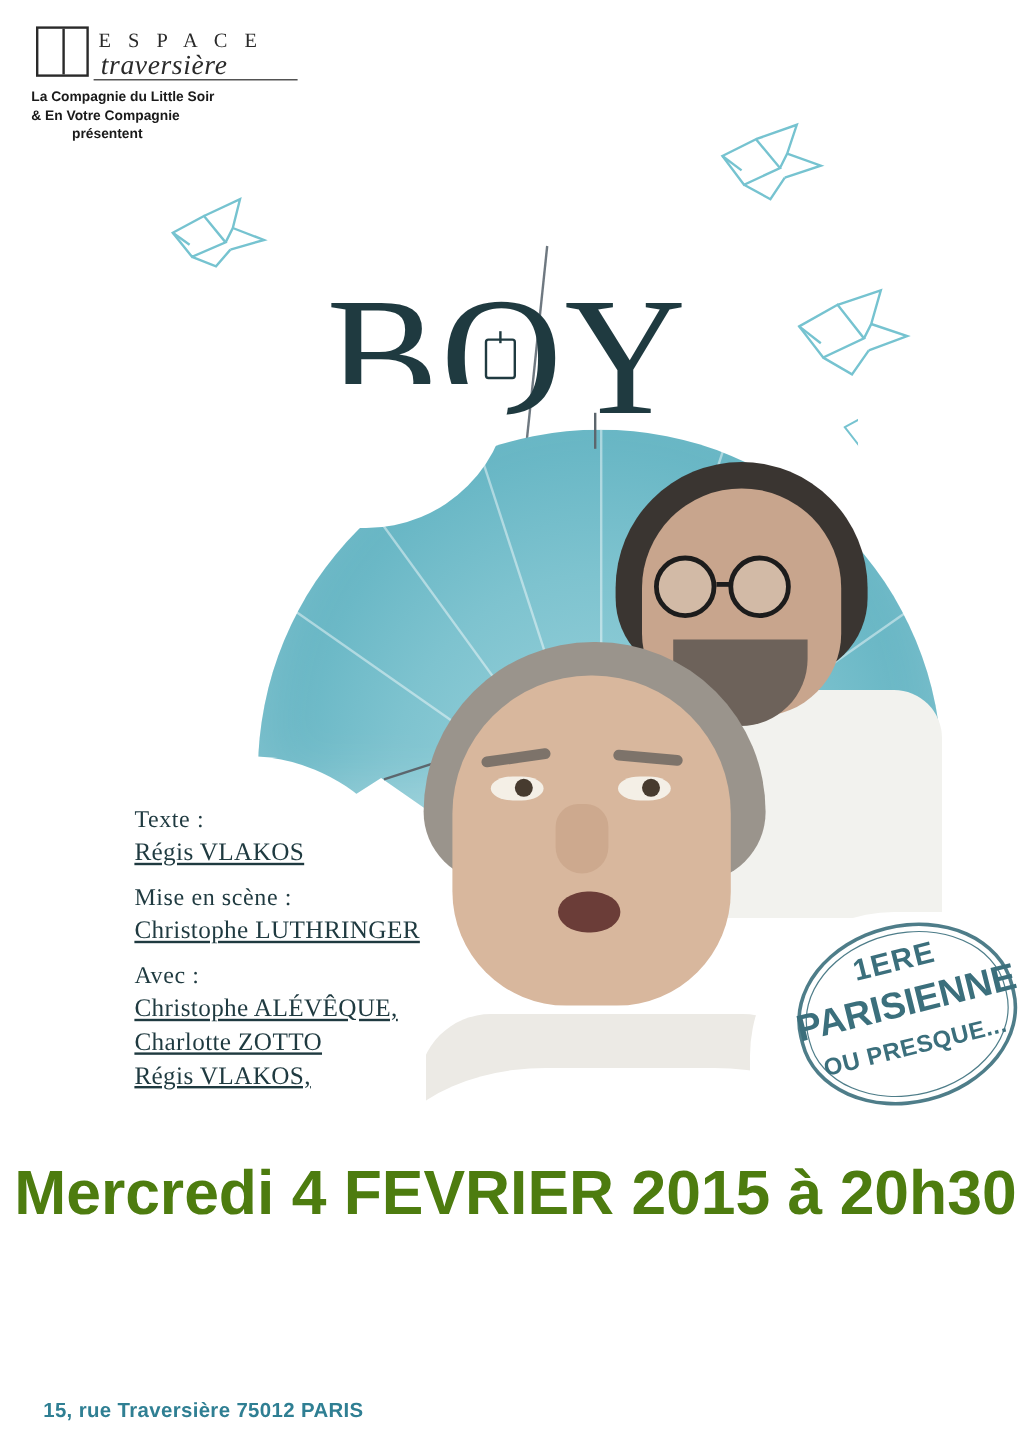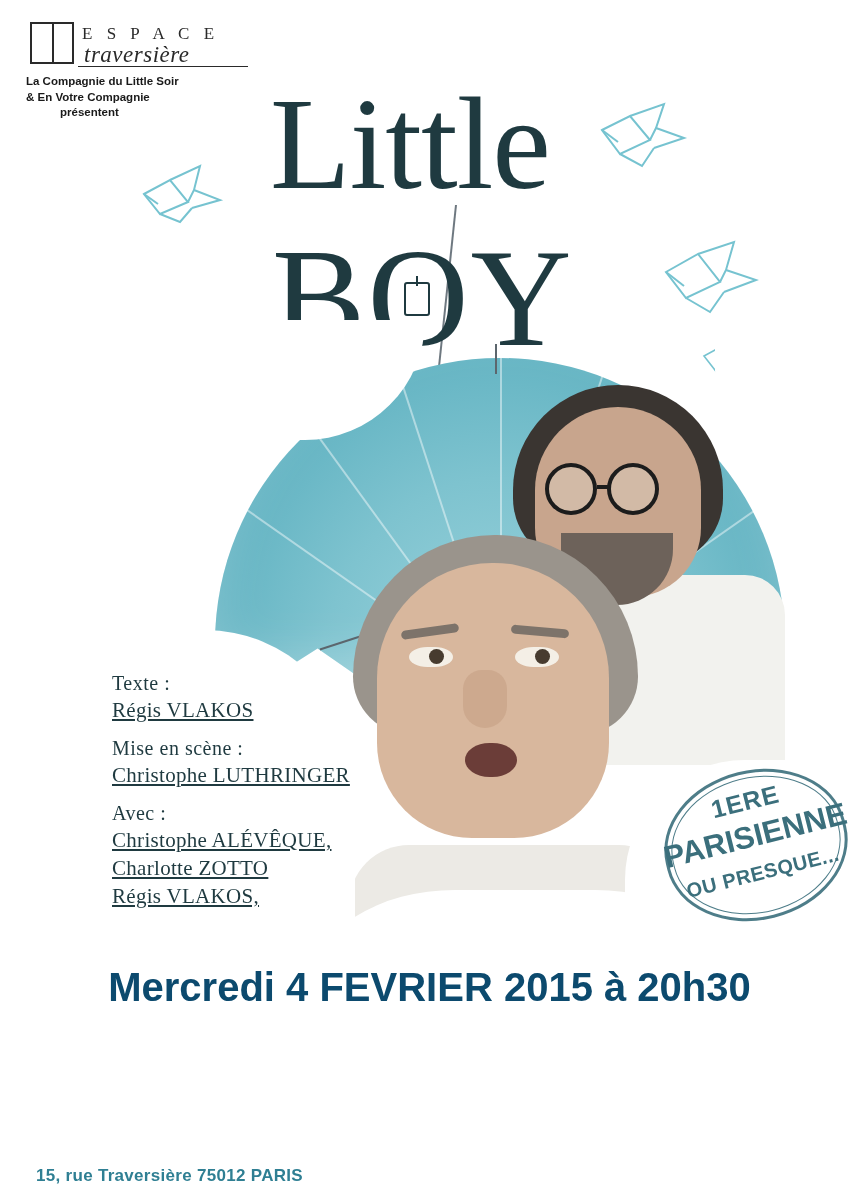--- a/index.html
+++ b/index.html
@@ -445,23 +445,23 @@
   }
 
   
   .date-line {
     position: absolute;
     left: 0;
     right: 0;
     top: 965px;
     text-align: center;
     font-family: "Liberation Sans", sans-serif;
-    font-size: 40px;
+    font-size: 52px;
     font-weight: bold;
-    color: #0c4a6e;
+    color: #4d7c0f;
     letter-spacing: 0px;
     z-index: 8;
   }
 
   
   .footer {
     position: absolute;
     left: 36px;
     bottom: 14px;
     color: #2f7f93;
@@ -535,21 +535,20 @@
   <div class="crane" style="left:700px; top:330px;">
     <svg width="70" height="56" viewBox="0 0 70 56">
       <g fill="none" stroke="#6fc0ce" stroke-width="1.6">
         <path d="M4 26 L26 14 L42 32 L18 44 Z"></path>
         <path d="M26 14 L52 4 L46 24 L42 32"></path>
         <path d="M46 24 L66 32 L44 40"></path>
       </g>
     </svg>
   </div>
 
-  <div class="title-little">Little</div>
   <div class="title-string"></div>
   <div class="title-boy">
     <span>BOY</span>
     <span class="tiny-mark"></span>
   </div>
 
   <div class="photo-area">
 
     <div class="umbrella">
       <div class="umbrella-rib" style="transform: rotate(-55deg);"></div>

